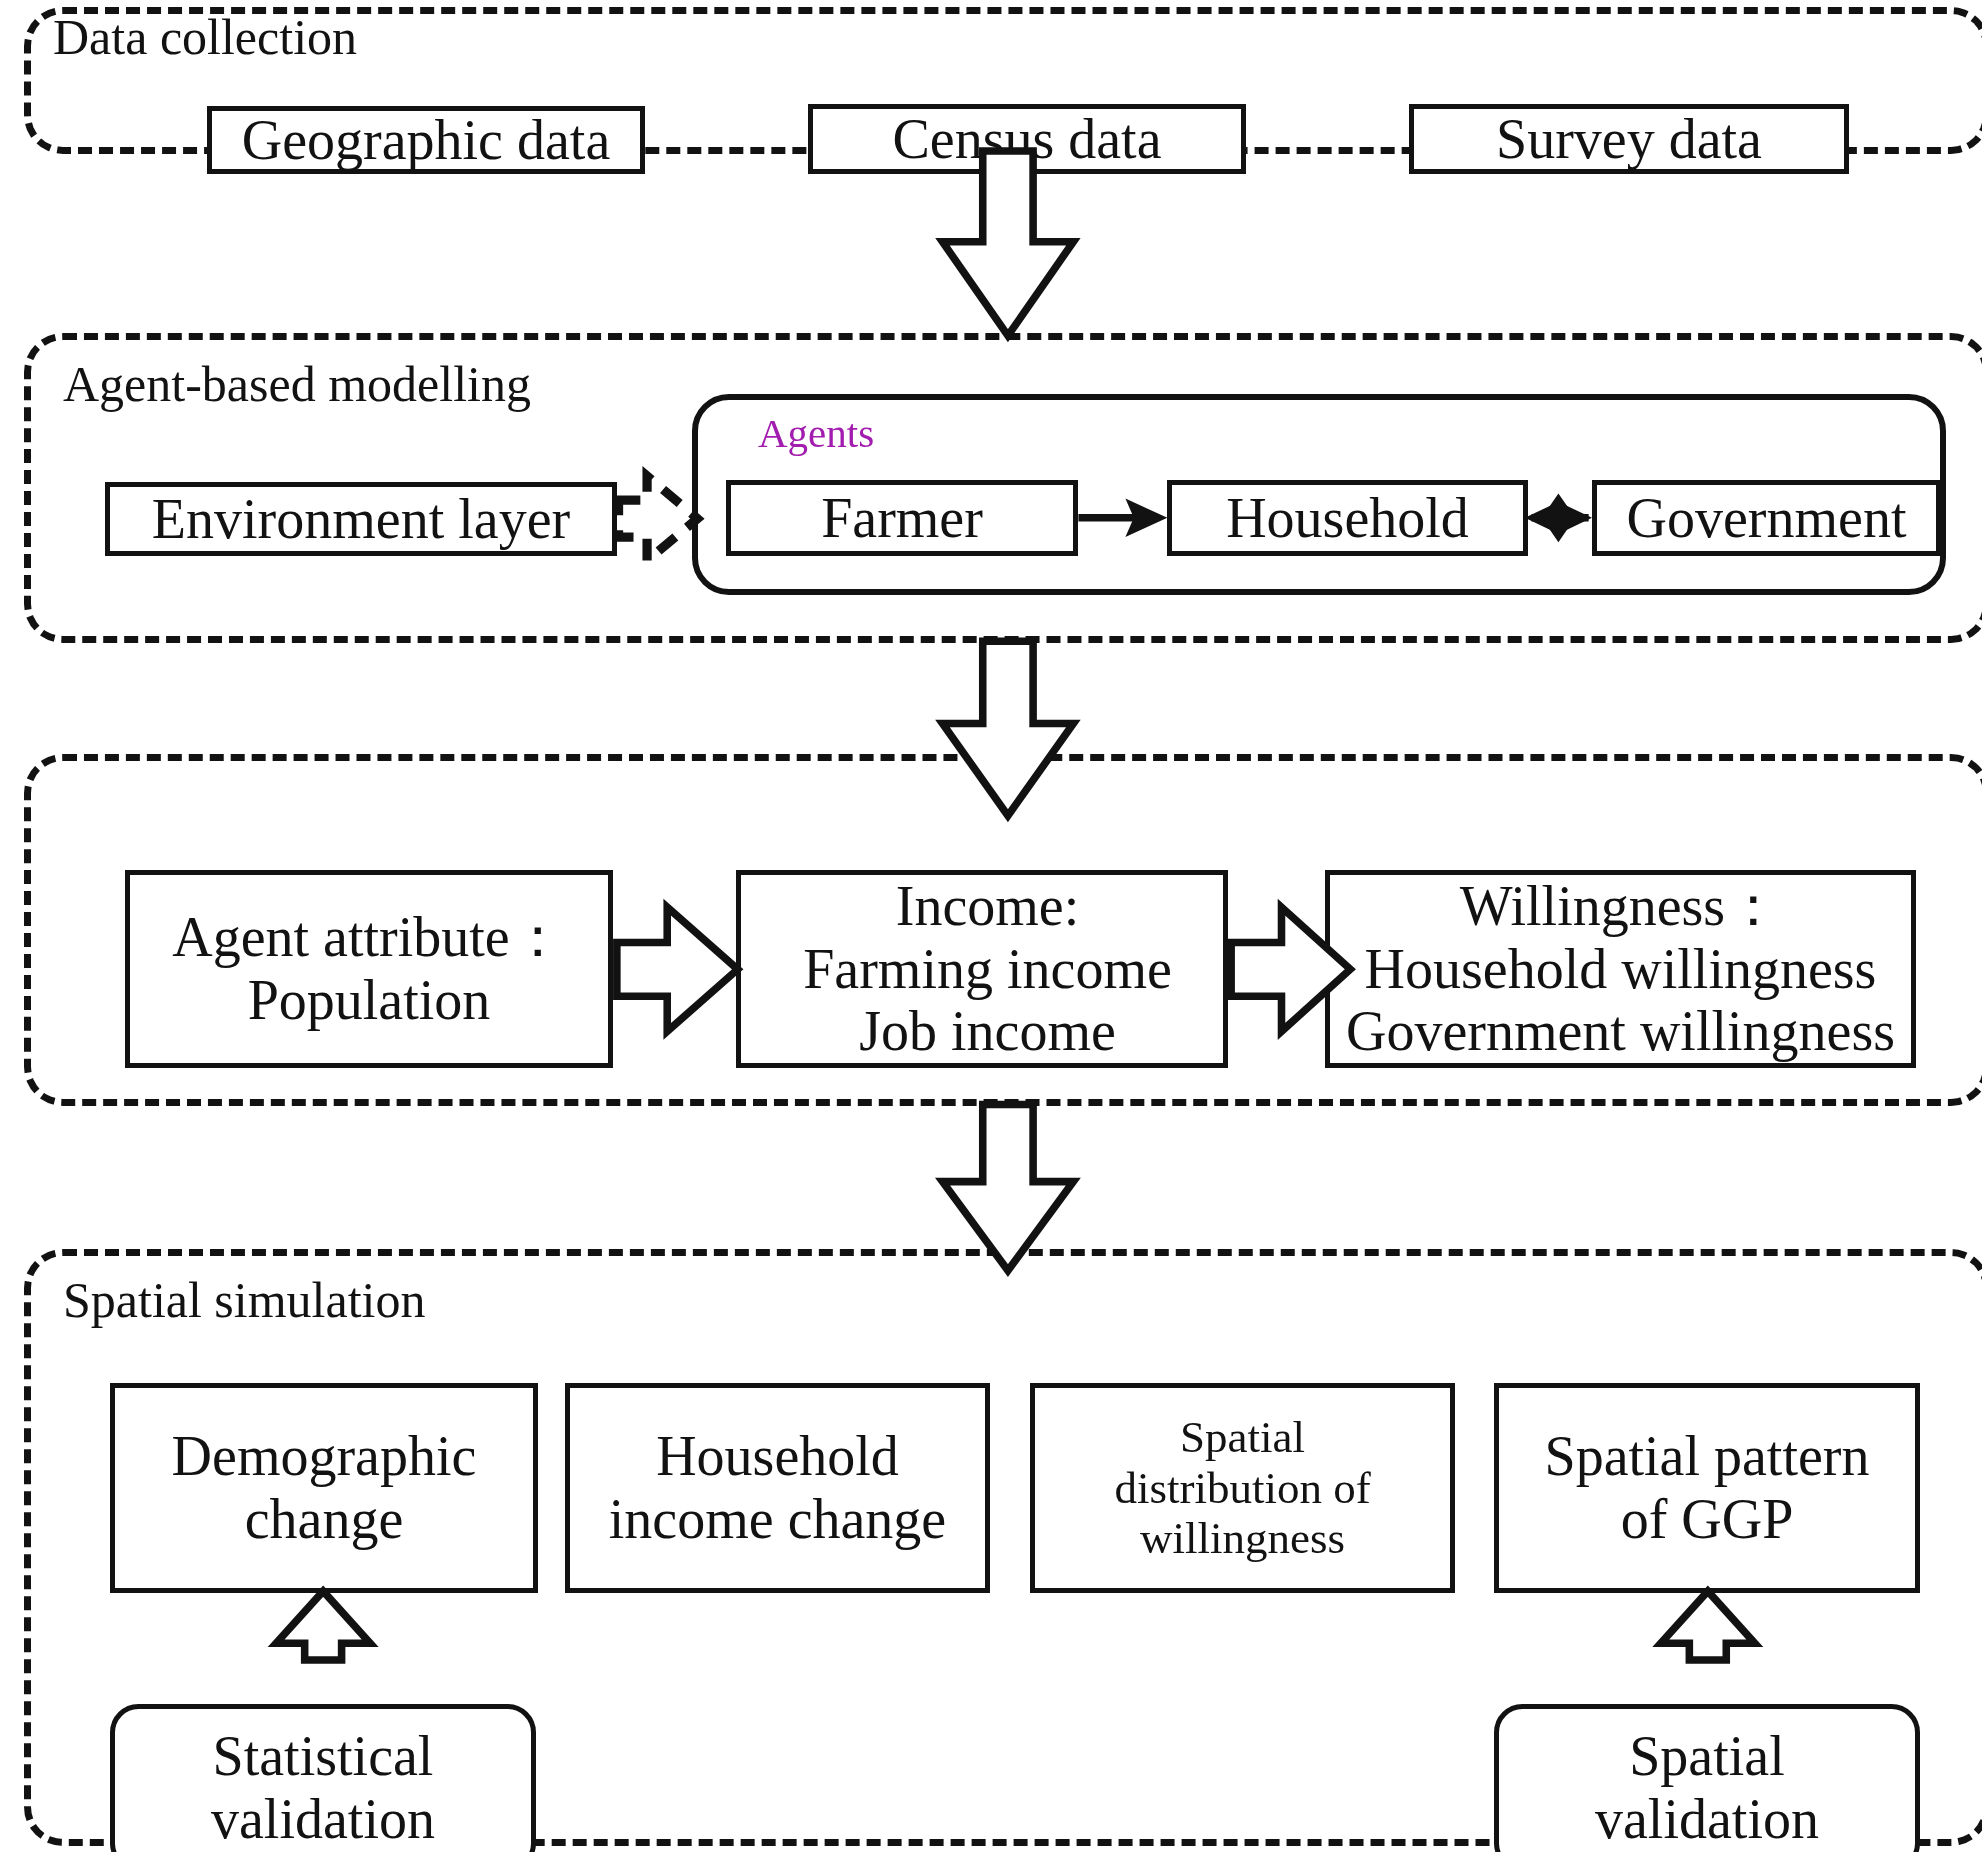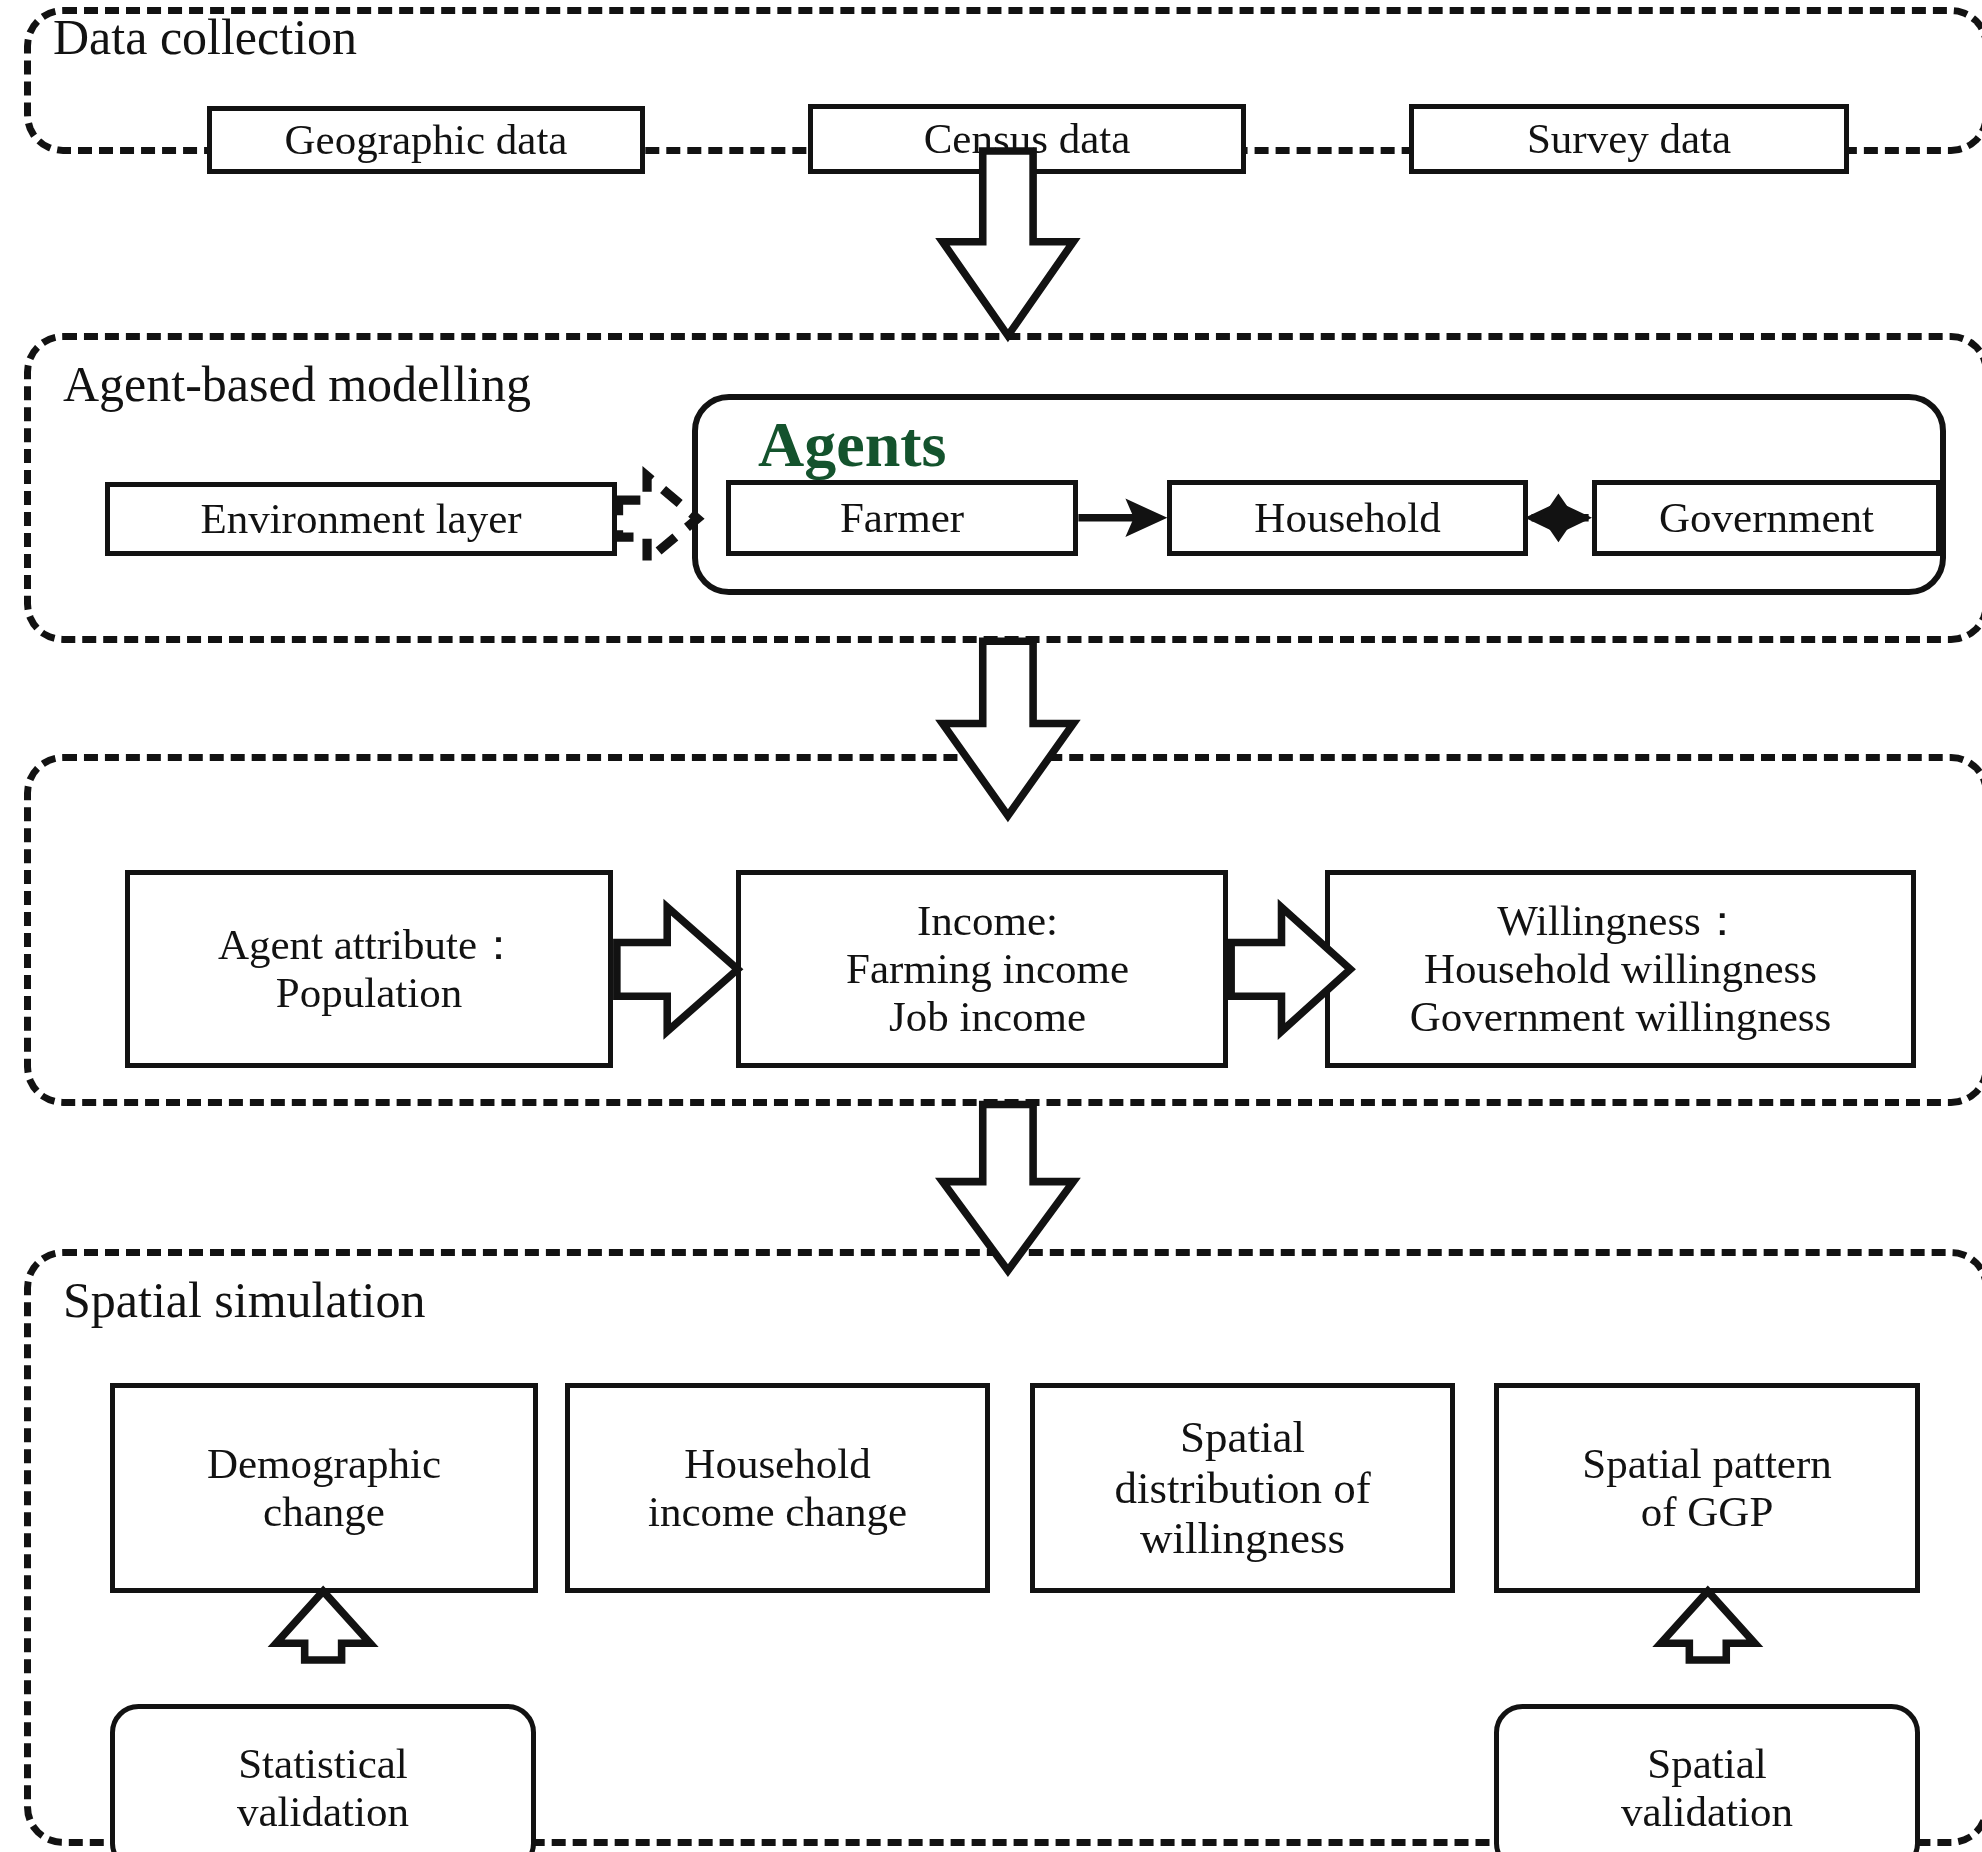--- a/index.html
+++ b/index.html
@@ -29,21 +29,21 @@
   
   .node{
     position:absolute;
     box-sizing:border-box;
     border:5.9px solid #121212;
     background:#ffffff;
     display:flex;
     align-items:center;
     justify-content:center;
     text-align:center;
-    font-size:43px;
+    font-size:56px;
     line-height:1.12;
     color:#121212;
     padding:3.4px 5px;
   }
   .node.small{font-size:45px;}
   .node .lines{display:block;}
   .node .lines span{display:block;white-space:nowrap;}
 
   
   .node.rounded{border-radius:28.5px;margin-top:48px;}
@@ -51,26 +51,25 @@
   
   .group-box{
     position:absolute;
     box-sizing:border-box;
     border:6.7px solid #121212;
     border-radius:37px;
     background:#ffffff;
   }
   .group-label{
     position:absolute;
-    font-size:64px;
+    font-size:41px;
     line-height:1;
     white-space:nowrap;
-    color:#14532d;
+    color:#a21caf;
     background:transparent;
-    font-weight:bold;
   }
 
   
   #arrows{position:absolute;left:0;top:0;width:1983px;height:1853px;pointer-events:none;}
   .hollow{fill:#ffffff;stroke:#121212;stroke-width:9;stroke-linejoin:miter;}
   .hollow-dashed{fill:none;stroke:#121212;stroke-width:11;stroke-linejoin:miter;stroke-dasharray:26 18;}
   .solid-line{stroke:#121212;stroke-width:9;fill:none;}
   .solid-fill{fill:#121212;}
 </style>
 </head>

